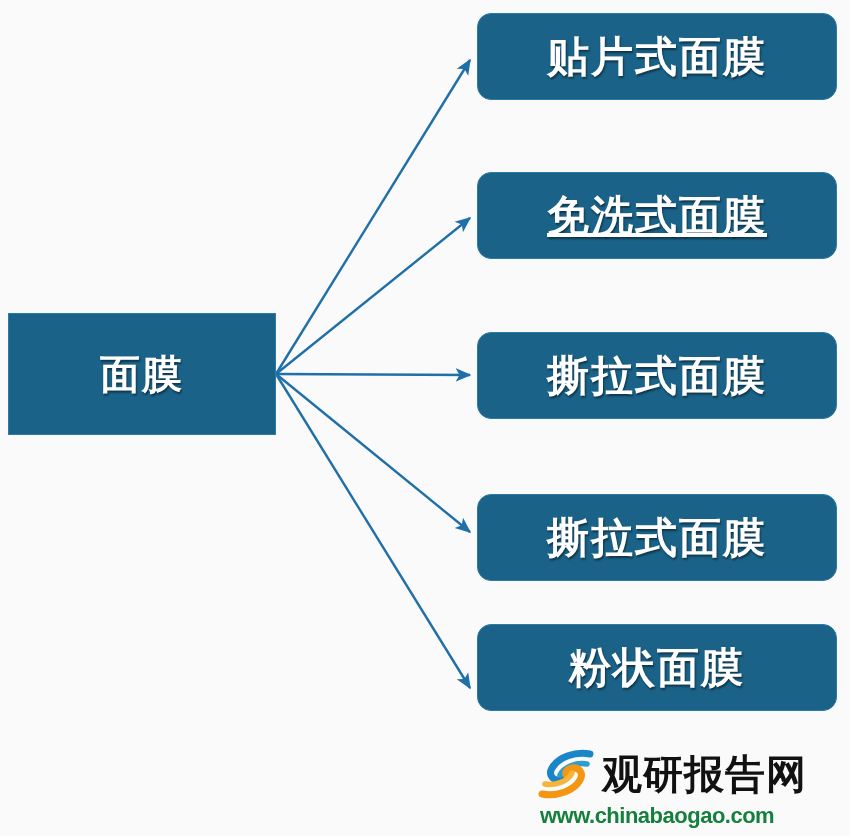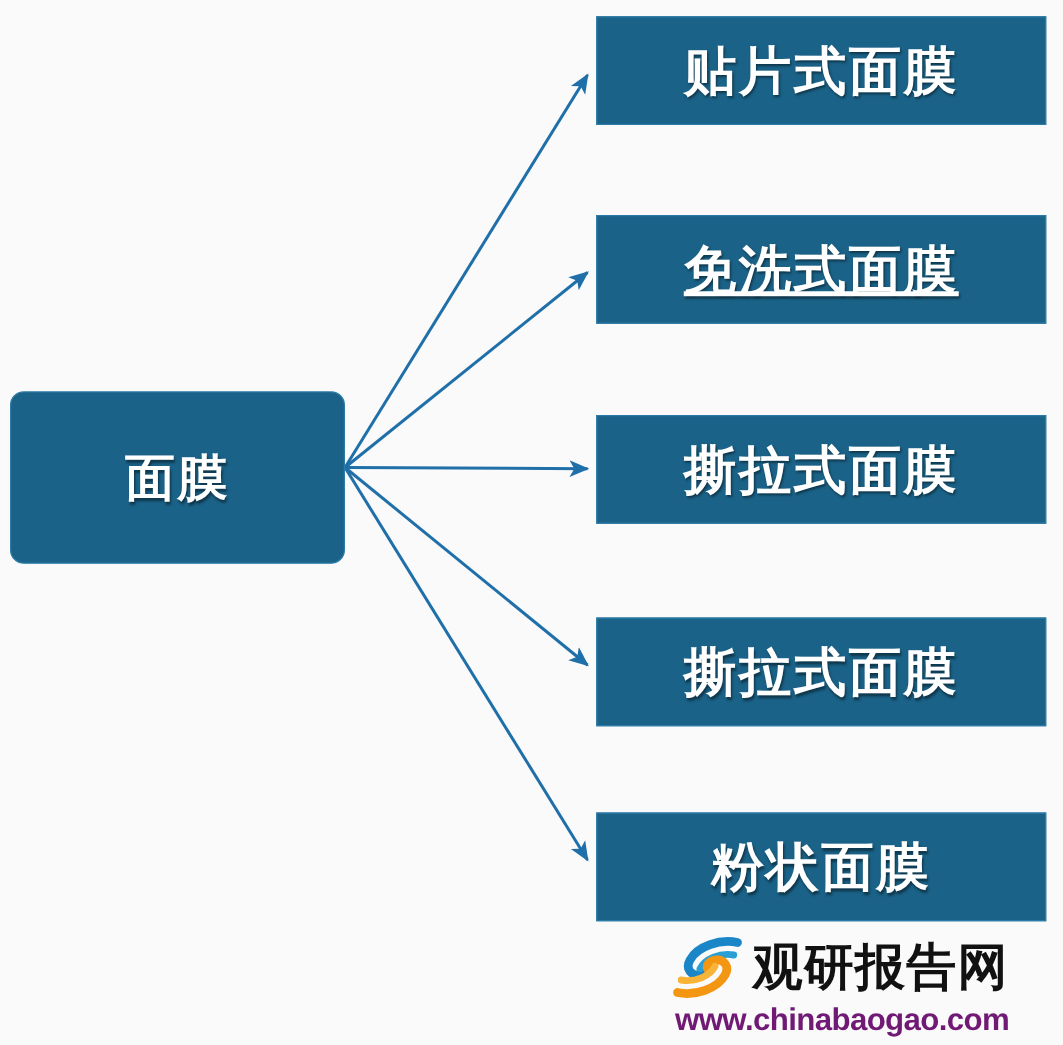--- a/index.html
+++ b/index.html
@@ -31,35 +31,35 @@
     font-family: "Liberation Serif", serif;
     font-weight: 700;
     letter-spacing: 2px;
     text-shadow: 1px 2px 2px rgba(0,0,0,0.45);
     user-select: none;
   }
   .node.root {
     left: 8px;
     top: 313px;
     width: 268px;
-    height: 138px;
+    height: 122px;
     font-size: 40px;
-    border-radius: 11px;
   }
   .node.leaf {
     left: 477px;
     width: 360px;
     height: 87px;
     font-size: 42px;
+    border-radius: 14px;
   }
   .leaf-0 { top: 13px; }
   .leaf-1 { top: 172px; text-decoration: underline; }
   .leaf-2 { top: 332px; }
   .leaf-3 { top: 494px; }
-  .leaf-4 { top: 650px; }
+  .leaf-4 { top: 624px; }
 
   #connectors {
     position: absolute;
     left: 0;
     top: 0;
     width: 850px;
     height: 836px;
     pointer-events: none;
   }
 
@@ -90,23 +90,23 @@
     font-weight: 700;
     font-size: 40px;
     line-height: 44px;
     color: #111111;
     letter-spacing: 1px;
     white-space: nowrap;
   }
   .wm-url {
     font-family: "Liberation Sans", sans-serif;
     font-weight: 700;
-    font-size: 25px;
+    font-size: 22px;
     line-height: 28px;
-    color: #701a75;
+    color: #15803d;
     letter-spacing: -0.5px;
     margin-top: 2px;
     margin-left: 2px;
     white-space: nowrap;
   }
 </style>
 </head>
 <body>
 
 <div id="stage">

